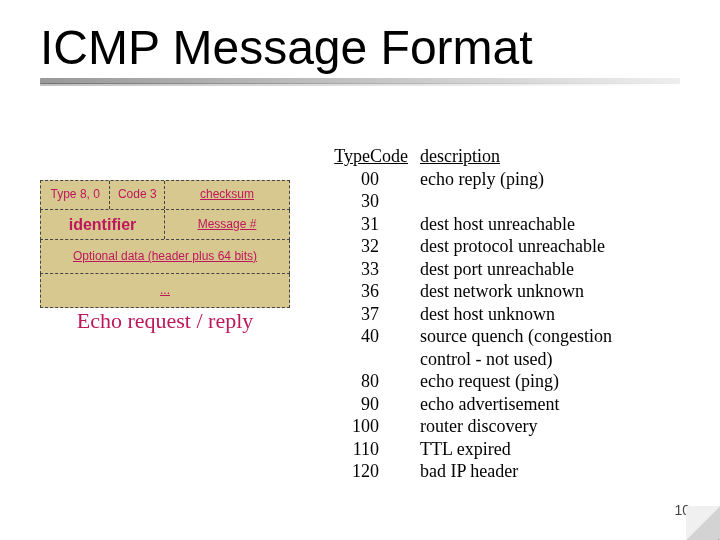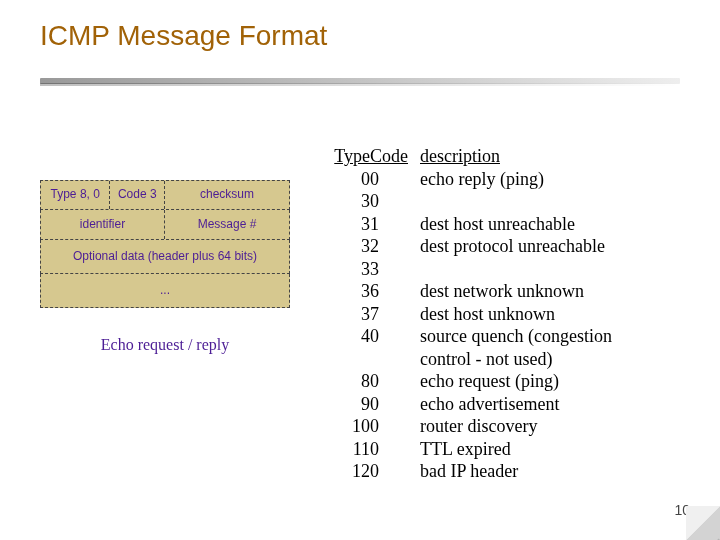--- a/index.html
+++ b/index.html
@@ -15,23 +15,23 @@
   }
   .slide {
     width: 720px;
     height: 540px;
     position: relative;
   }
   .title {
     position: absolute;
     left: 40px;
     top: 20px;
-    font-size: 28px;
+    font-size: 48px;
     font-weight: normal;
-    color: #a16207;
+    color: #000000;
   }
   .title-underline {
     position: absolute;
     left: 40px;
     top: 78px;
     width: 640px;
     height: 6px;
     background: linear-gradient(to right, #999 0%, #eee 100%);
     border-radius: 1px;
   }
@@ -44,21 +44,21 @@
     height: 3px;
     background: linear-gradient(to right, rgba(0,0,0,0.25), rgba(0,0,0,0));
   }
   .diagram {
     position: absolute;
     left: 40px;
     top: 180px;
     width: 250px;
     font-family: Arial, Helvetica, sans-serif;
     font-size: 14px;
-    color: #4c1d95;
+    color: #be185d;
   }
   .diagram .row {
     display: flex;
     width: 250px;
     height: 30px;
     border: 1px dashed #444;
     border-top: none;
     background: #d6c88f;
     box-sizing: border-box;
   }
@@ -70,33 +70,33 @@
     align-items: center;
     justify-content: center;
     border-right: 1px dashed #444;
     box-sizing: border-box;
     text-align: center;
     line-height: 1.1;
     padding: 0 2px;
   }
   .cell:last-child {
     border-right: none;
+    text-decoration: underline;
   }
   .r1c1 { width: 70px; font-size: 12px; }
   .r1c2 { width: 55px; font-size: 12px; }
   .r1c3 { width: 125px; font-size: 12px; }
-  .r2c1 { width: 125px; font-size: 12px; }
+  .r2c1 { width: 125px; font-size: 16px; font-weight: bold; }
   .r2c2 { width: 125px; font-size: 12px; }
   .r3, .r4 { height: 34px !important; }
   .rfull { width: 100%; font-size: 12px; }
   .diagram-caption {
-    margin-top: 28px;
     text-align: center;
     font-family: "Comic Sans MS", cursive;
-    font-size: 16px;
+    font-size: 22px;
   }
   .table {
     position: absolute;
     left: 320px;
     top: 145px;
     font-size: 18px;
     font-family: "Comic Sans MS", cursive;
     line-height: 1.25;
   }
   .table .tr {
@@ -197,20 +197,21 @@
           <span class="td col-desc">dest host unreachable</span>
         </div>
         <div class="tr">
           <span class="td col-type">3</span>
           <span class="td col-code">2</span>
           <span class="td col-desc">dest protocol unreachable</span>
         </div>
         <div class="tr">
           <span class="td col-type">3</span>
           <span class="td col-code">3</span>
+          <span class="td col-desc">dest port unreachable</span>
         </div>
         <div class="tr">
           <span class="td col-type">3</span>
           <span class="td col-code">6</span>
           <span class="td col-desc">dest network unknown</span>
         </div>
         <div class="tr">
           <span class="td col-type">3</span>
           <span class="td col-code">7</span>
           <span class="td col-desc">dest host unknown</span>

